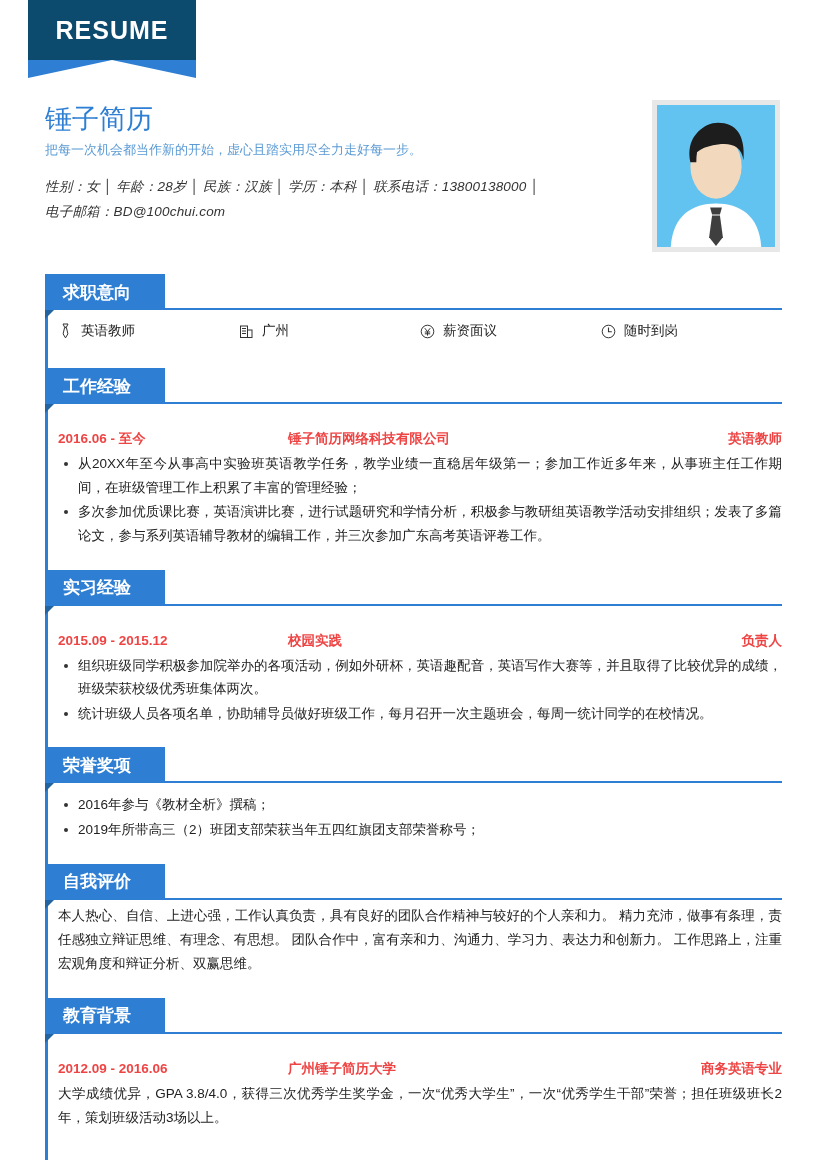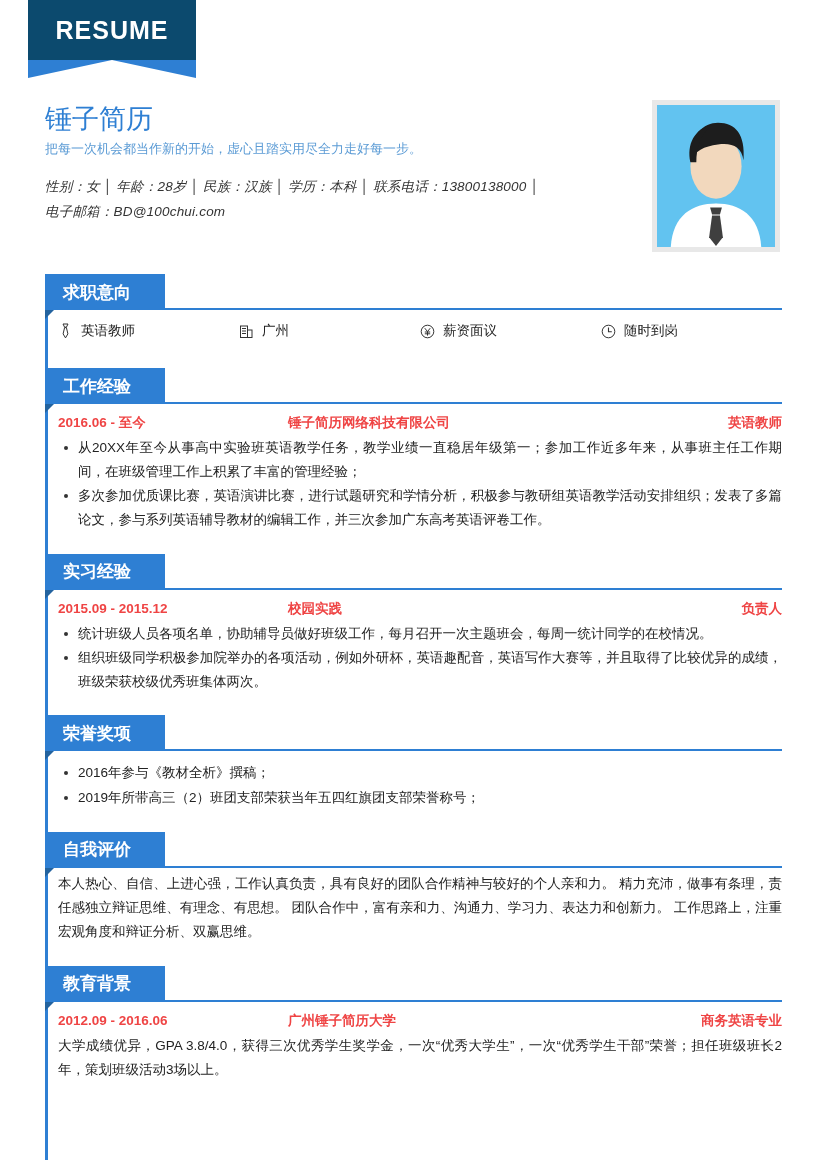--- a/index.html
+++ b/index.html
@@ -71,21 +71,20 @@
     color: #2e7fd3;
     font-weight: normal;
     margin: 0 0 6px 0;
     line-height: 1.15;
   }
   .tagline {
     font-size: 13px;
     color: #5b9bd5;
     margin: 0 0 16px 0;
     line-height: 1.4;
-    font-family: Liberation Mono, monospace;
   }
   .infoline {
     font-size: 13.5px;
     color: #333;
     line-height: 1.85;
     letter-spacing: .2px;
     font-style: italic;
   }
 
   .photo {
@@ -156,21 +155,21 @@
   
   .entry-head {
     display: flex;
     align-items: baseline;
     font-size: 13.5px;
     font-weight: bold;
     color: #ef4444;
     padding: 10px 38px 2px 58px;
   }
   .eh-date { flex: 0 0 230px; }
-  .eh-org  { flex: 1 1 auto; text-align: left; }
+  .eh-org  { flex: 1 1 auto; text-align: left; margin-top: 16px; }
   .eh-role { flex: 0 0 150px; text-align: right; }
 
   ul.bullets {
     margin: 2px 0 0 0;
     padding: 0 38px 0 78px;
     list-style: none;
   }
   ul.bullets li {
     position: relative;
     font-size: 13.5px;
@@ -289,22 +288,22 @@
     <div class="sec-tab">实习经验</div>
     <div class="sec-fold"></div>
     <div class="sec-rule"></div>
   </div>
   <div class="entry-head">
     <span class="eh-date">2015.09 - 2015.12</span>
     <span class="eh-org">校园实践</span>
     <span class="eh-role">负责人</span>
   </div>
   <ul class="bullets">
+    <li>组织班级同学积极参加院举办的各项活动，例如外研杯，英语趣配音，英语写作大赛等，并且取得了比较优异的成绩，班级荣获校级优秀班集体两次。</li>
     <li>统计班级人员各项名单，协助辅导员做好班级工作，每月召开一次主题班会，每周一统计同学的在校情况。</li>
-    <li>组织班级同学积极参加院举办的各项活动，例如外研杯，英语趣配音，英语写作大赛等，并且取得了比较优异的成绩，班级荣获校级优秀班集体两次。</li>
   </ul>
 </div>
 
 <div class="section">
   <div class="sec-head">
     <div class="sec-tab">荣誉奖项</div>
     <div class="sec-fold"></div>
     <div class="sec-rule"></div>
   </div>
   <ul class="bullets" style="padding-top:8px">

